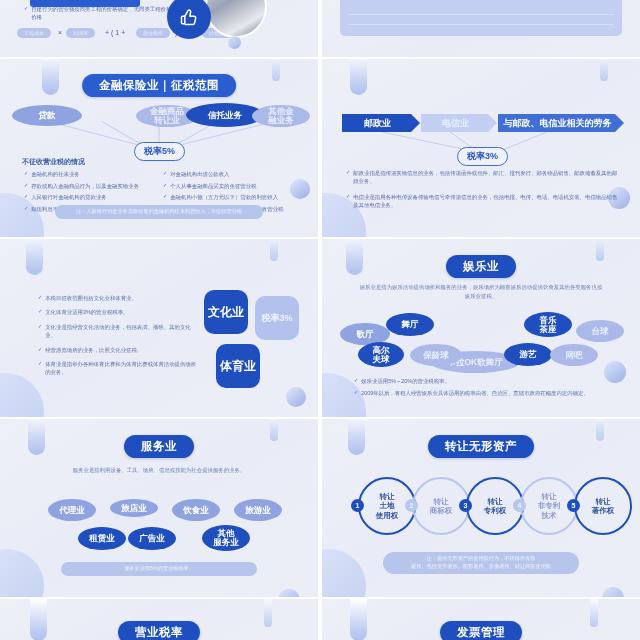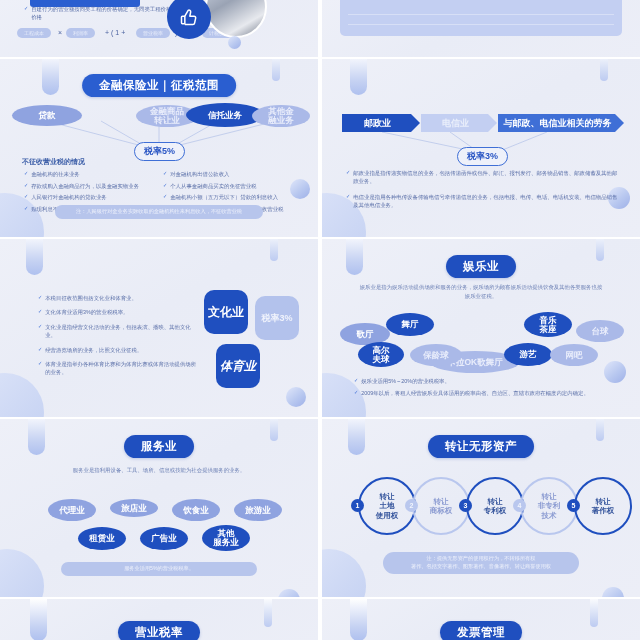--- a/index.html
+++ b/index.html
@@ -352,21 +352,21 @@
           <span>经营游览场所的业务，比照文化业征税。</span>
         </div>
       <div class="bullet">
           <span class="tick">✓</span>
           <span>体育业是指举办各种体育比赛和为体育比赛或体育活动提供场所的业务。</span>
         </div>
     </div>
 
     <div class="rsq dark" style="left:204px;top:51px;width:44px;height:44px;">文化业</div>
     <div class="rsq light" style="left:255px;top:57px;width:44px;height:44px;font-size:9px;">税率3%</div>
-    <div class="rsq dark" style="left:216px;top:105px;width:44px;height:44px;font-style:italic;">体育业</div>
+    <div class="rsq dark" style="left:216px;top:105px;width:44px;height:44px;">体育业</div>
   </div>
 
   <div class="slide">
     <div class="deco-cap" style="left:24px;top:-6px;"></div>
     <div class="deco-cap thin" style="right:36px;top:-8px;"></div>
     <div class="deco-ball" style="right:14px;top:122px;width:22px;height:22px;"></div>
     <div class="deco-corner"></div>
 
     <div class="title-pill dark" style="top:16px;">
       <span>娱乐业</span>
@@ -408,21 +408,21 @@
       <span>服务业</span>
     </div>
 
     <div style="position:absolute;left:40px;top:47px;width:238px;font-size:5.4px;line-height:1.6;color:#6b7fb4;text-align:center;">服务业是指利用设备、工具、场所、信息或技能为社会提供服务的业务。</div>
 
     <div class="oval mid" style="left:48px;top:80px;width:48px;height:22px;">代理业</div>
     <div class="oval mid" style="left:110px;top:80px;width:48px;height:18px;">旅店业</div>
     <div class="oval mid" style="left:172px;top:80px;width:48px;height:22px;">饮食业</div>
     <div class="oval mid" style="left:234px;top:80px;width:48px;height:22px;">旅游业</div>
     <div class="oval dark" style="left:78px;top:108px;width:48px;height:23px;">租赁业</div>
-    <div class="oval dark" style="left:140px;top:108px;width:48px;height:23px;">广告业</div>
+    <div class="oval dark" style="left:128px;top:108px;width:48px;height:23px;">广告业</div>
     <div class="oval dark" style="left:202px;top:106px;width:48px;height:26px;">其他
 服务业</div>
 
     <div class="note-bar" style="top:143px;width:196px;">服务业适用5%的营业税税率。</div>
   </div>
 
   <div class="slide">
     <div class="deco-cap" style="left:26px;top:-6px;"></div>
     <div class="deco-cap thin" style="right:36px;top:-8px;"></div>
     <div class="deco-corner" style="left:-30px;bottom:-26px;width:74px;height:74px;"></div>

